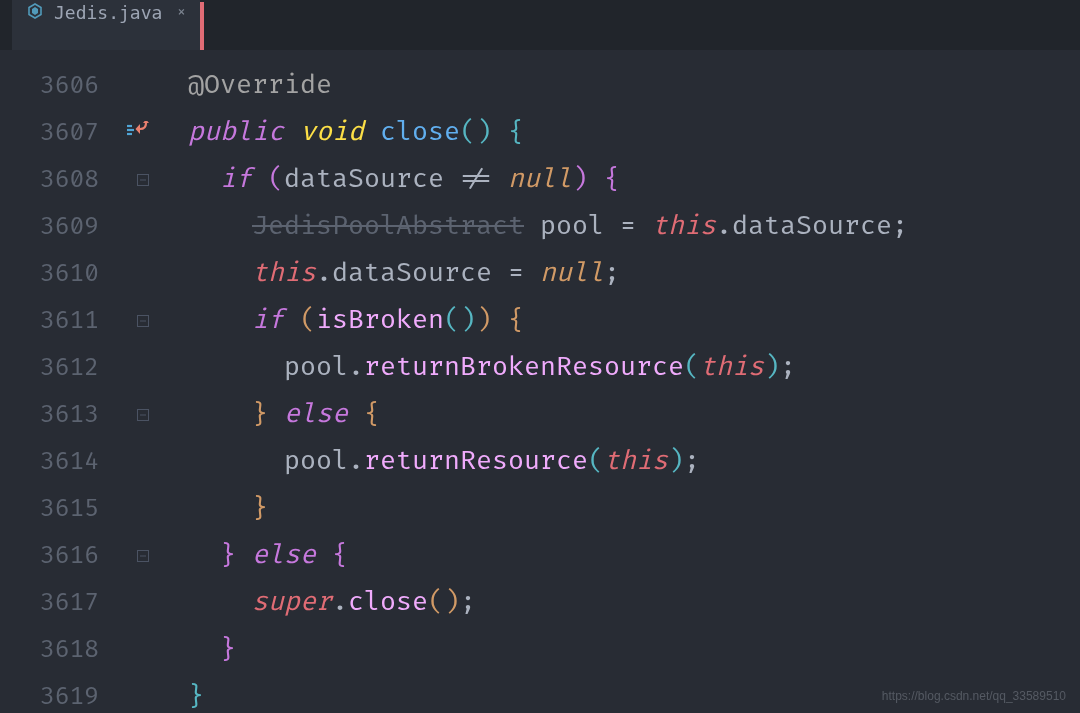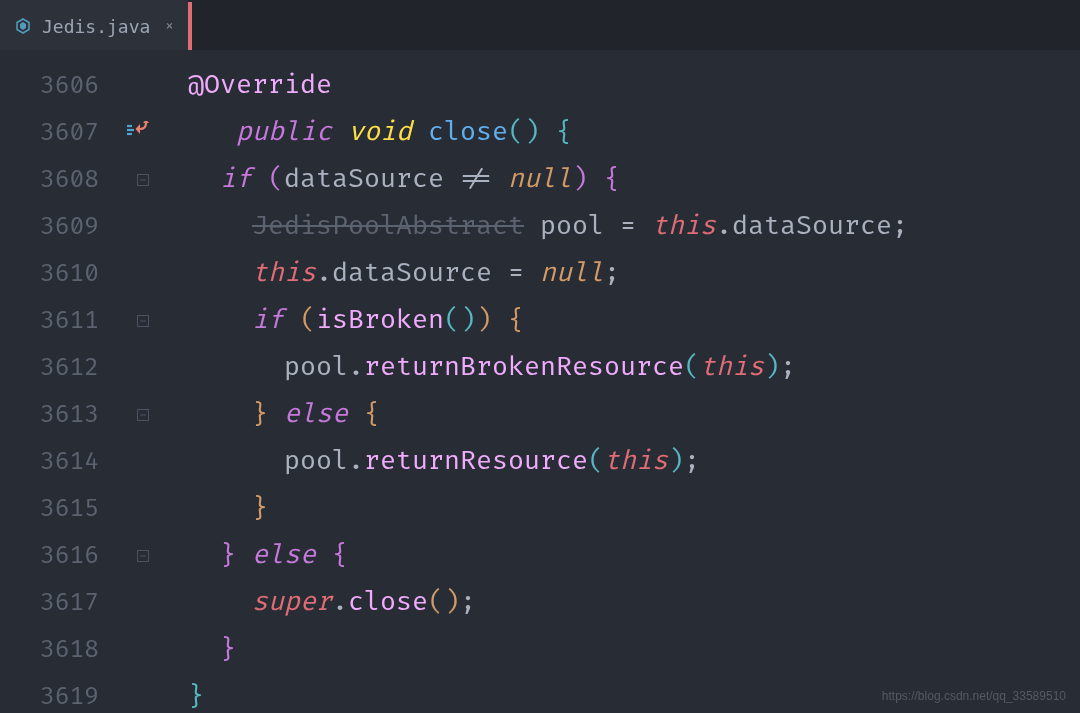--- a/index.html
+++ b/index.html
@@ -15,25 +15,25 @@
 .tab-bar {
   height: 50px;
   background: #21252b;
   display: flex;
   align-items: center;
 }
 .tab {
   height: 50px;
   background: #2c313a;
   display: flex;
-  align-items: center;
   padding: 0 14px;
   gap: 10px;
   border-top: 2px solid transparent;
   position: relative;
+  margin-left: 12px;
 }
 .tab.active {
   background: #2c313a;
 }
 .tab-indicator {
   position: absolute;
   right: -4px;
   top: 0;
   bottom: 0;
   width: 4px;
@@ -95,22 +95,22 @@
   padding-top: 12px;
   position: relative;
 }
 .code-line {
   height: 47px;
   line-height: 47px;
   font-size: 26px;
   white-space: pre;
   padding-left: 20px;
 }
-.kw-ann { color: #f0abfc; }
-.kw-mod { color: #c678dd; font-style: italic; margin-left: 48px; }
+.kw-ann { color: #a3a3a3; }
+.kw-mod { color: #c678dd; font-style: italic; }
 .kw-type { color: #fde047; font-style: italic; }
 .kw-ctrl { color: #c678dd; font-style: italic; }
 .fn-name { color: #61afef; }
 .punct { color: #abb2bf; }
 .brace { color: #56b6c2; }
 .brace2 { color: #c678dd; }
 .brace3 { color: #d19a66; }
 .ident { color: #abb2bf; }
 .deprecated { color: #5c6370; text-decoration: line-through; margin-top: 14px; }
 .kw-this { color: #e06c75; font-style: italic; margin-top: 36px; }

